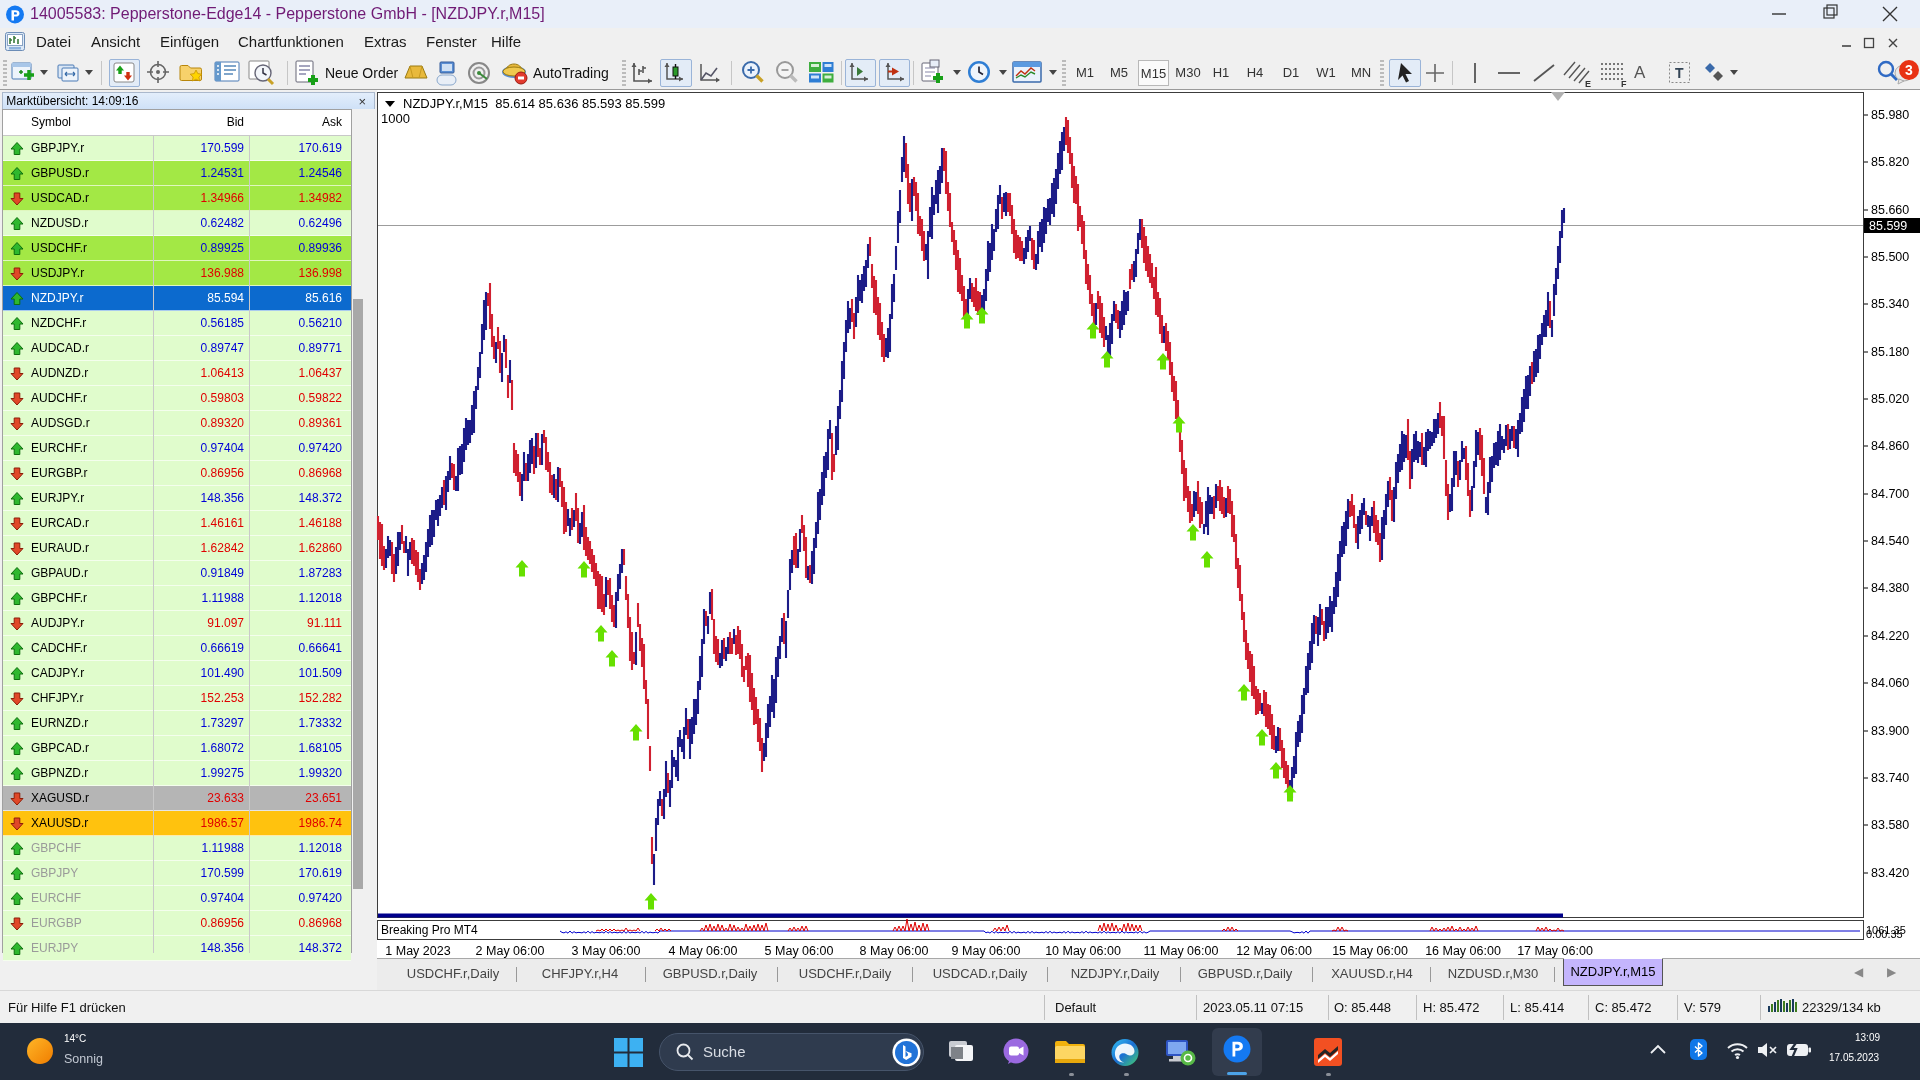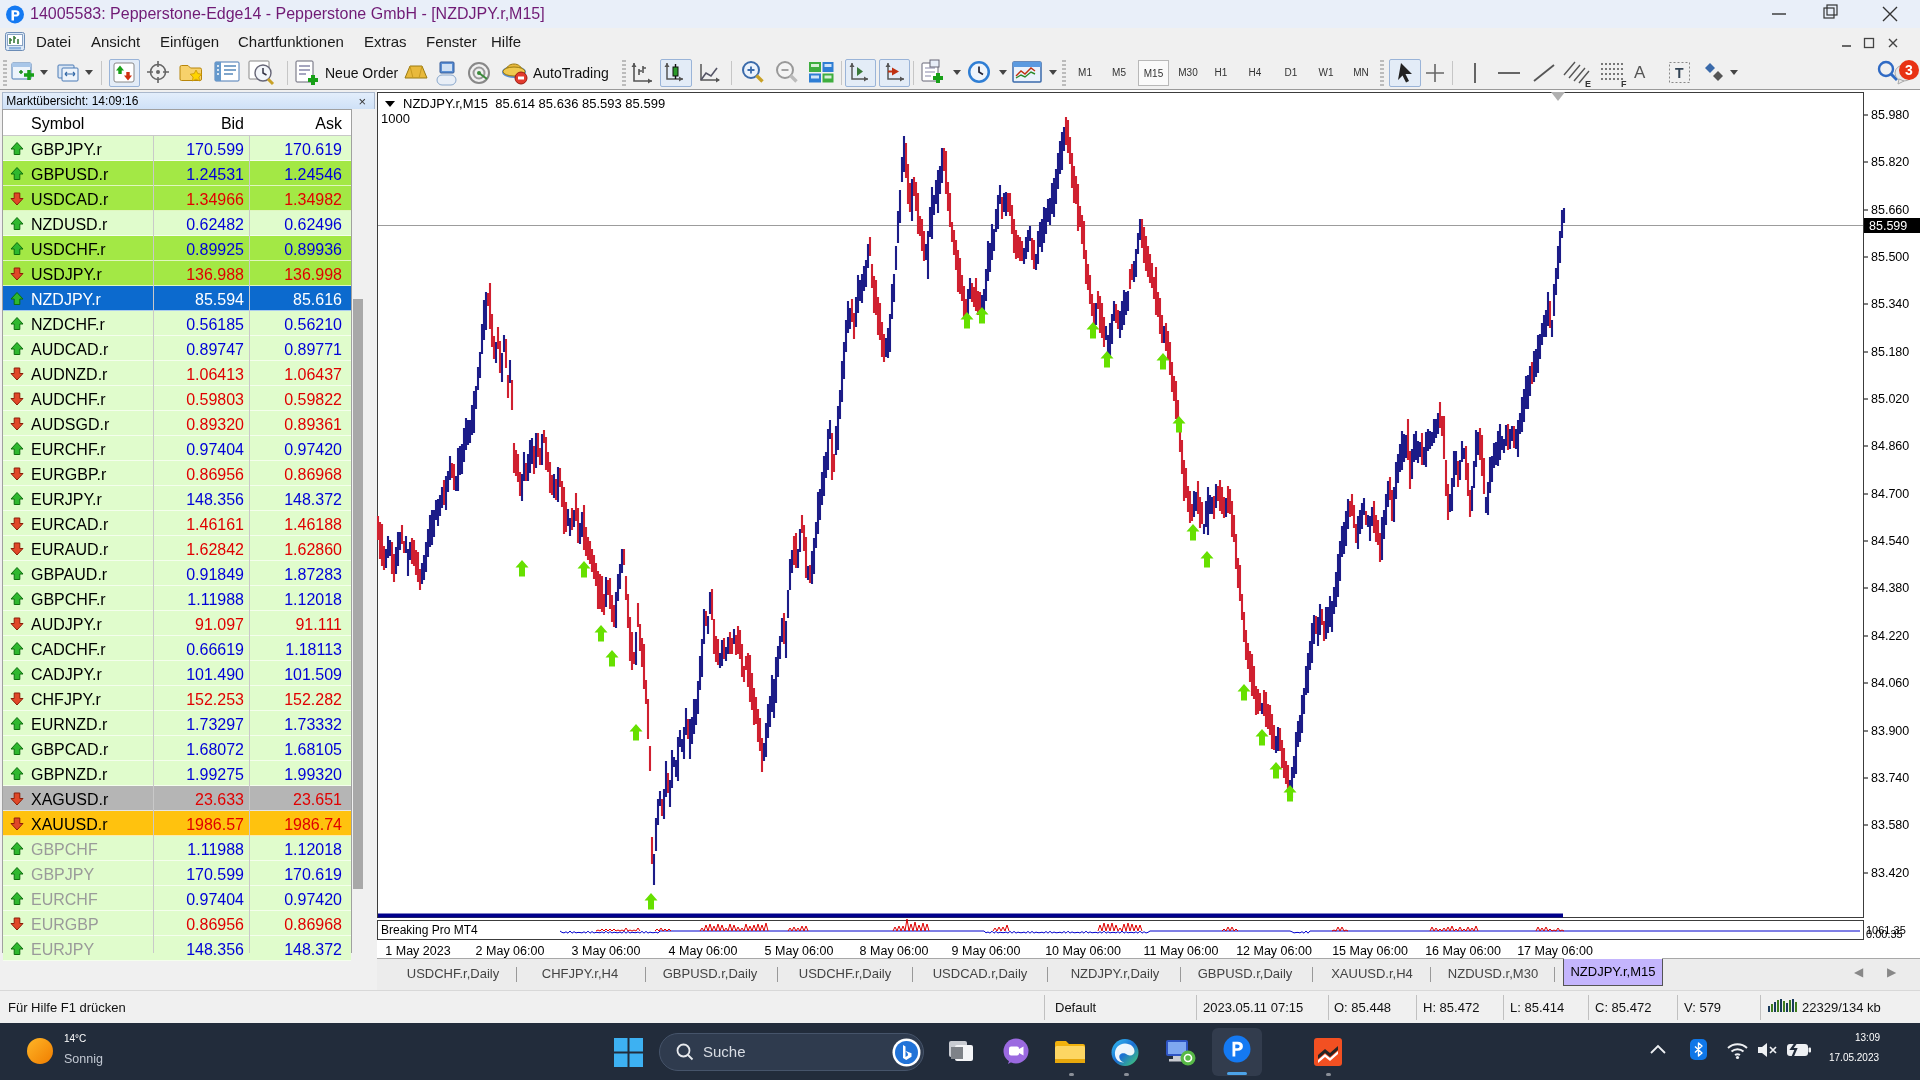--- a/index.html
+++ b/index.html
@@ -2,27 +2,27 @@
 <html><head><meta charset="utf-8"><style>
 *{margin:0;padding:0;box-sizing:border-box}
 html,body{width:1920px;height:1080px;overflow:hidden;font-family:"Liberation Sans",sans-serif;background:#fff}
 .abs{position:absolute}
 #titlebar{left:0;top:0;width:1920px;height:28px;background:#e9eff9}
 #menubar{left:0;top:28px;width:1920px;height:28px;background:#f0f0f0}
 #toolbar{left:0;top:56px;width:1920px;height:34px;background:#f0f0f0;border-bottom:1px solid #9a9a9a}
 .mi{position:absolute;top:0;height:28px;line-height:28px;font-size:15px;color:#1a1a1a}
 .sep{position:absolute;top:61px;height:24px;width:1px;background:#c6c6c6}
 .grip{position:absolute;top:60px;height:26px;width:4px;background:repeating-linear-gradient(#bbb 0 2px,#f0f0f0 2px 4px);}
-.tfbox{position:absolute;top:60px;height:26px;font-size:10px;color:#333;text-align:center;line-height:26px}
+.tfbox{position:absolute;top:60px;height:26px;font-size:13px;color:#333;text-align:center;line-height:26px}
 .tfsel{border:1px solid #b8b8b8;background:#fafafa}
 .icsel{border:1px solid #9ab4d8;background:#e3ecf7;border-radius:2px}
 #mw{left:0;top:90px;width:377px;height:900px;background:#f0f0f0}
 #mwhead{left:2px;top:2px;width:373px;height:17px;background:linear-gradient(#e3eefb,#cfe1f7);font-size:12px;color:#000;line-height:17px;border:1px solid #aab8cc;border-bottom:0}
 #mwtable{left:2px;top:19px;width:350px;height:844px;background:#fff;border:1px solid #a0a0a0}
-.row{position:absolute;left:0;width:348px;height:25px;font-size:16px;border-bottom:1px solid rgba(255,255,255,0.65);box-sizing:border-box}
+.row{position:absolute;left:0;width:348px;height:25px;font-size:12px;border-bottom:1px solid rgba(255,255,255,0.65);box-sizing:border-box}
 .row .sym{position:absolute;left:28px;top:5px}
 .row .bid{position:absolute;right:107px;top:5px}
 .row .ask{position:absolute;right:9px;top:5px}
 .colsep{position:absolute;top:26px;width:1px;background:#c9c9c9;height:817px}
 .up{color:#0000d8}.dn{color:#e00000}
 #sb{position:absolute;left:352px;top:19px;width:12px;height:844px;background:#f0f0f0}
 #sbthumb{position:absolute;left:1px;top:190px;width:10px;height:590px;background:#a8a8a8}
 #mwtabs{left:0;top:863px;width:377px;height:37px;background:#f0f0f0;font-size:13px}
 #statusbar{left:0;top:990px;width:1920px;height:33px;background:#f0f0f0;border-top:1px solid #d8d8d8;font-size:13px;color:#111}
 .stsep{position:absolute;top:4px;height:25px;width:1px;background:#c0c0c0}
@@ -448,21 +448,21 @@
         <span class="sym" style="color:#000">AUDJPY.r</span>
         <span class="bid dn" style="">91.097</span>
         <span class="ask dn" style="">91.111</span>
       </div>
       <div class="row" style="top:526px;background:#e0fccc">
         <svg width="14" height="14" style="position:absolute;left:7px;top:6px">
           <path d="M7 0.5L13 7H9.8v5.5H4.2V7H1z" fill="#2eb82e" stroke="#0d6d0d" stroke-width="1"></path>
         </svg>
         <span class="sym" style="color:#000">CADCHF.r</span>
         <span class="bid up" style="">0.66619</span>
-        <span class="ask up" style="">1.18113</span>
+        <span class="ask up" style="">0.66641</span>
       </div>
       <div class="row" style="top:551px;background:#e0fccc">
         <svg width="14" height="14" style="position:absolute;left:7px;top:6px">
           <path d="M7 0.5L13 7H9.8v5.5H4.2V7H1z" fill="#2eb82e" stroke="#0d6d0d" stroke-width="1"></path>
         </svg>
         <span class="sym" style="color:#000">CADJPY.r</span>
         <span class="bid up" style="">101.490</span>
         <span class="ask up" style="">101.509</span>
       </div>
       <div class="row" style="top:576px;background:#e0fccc">

